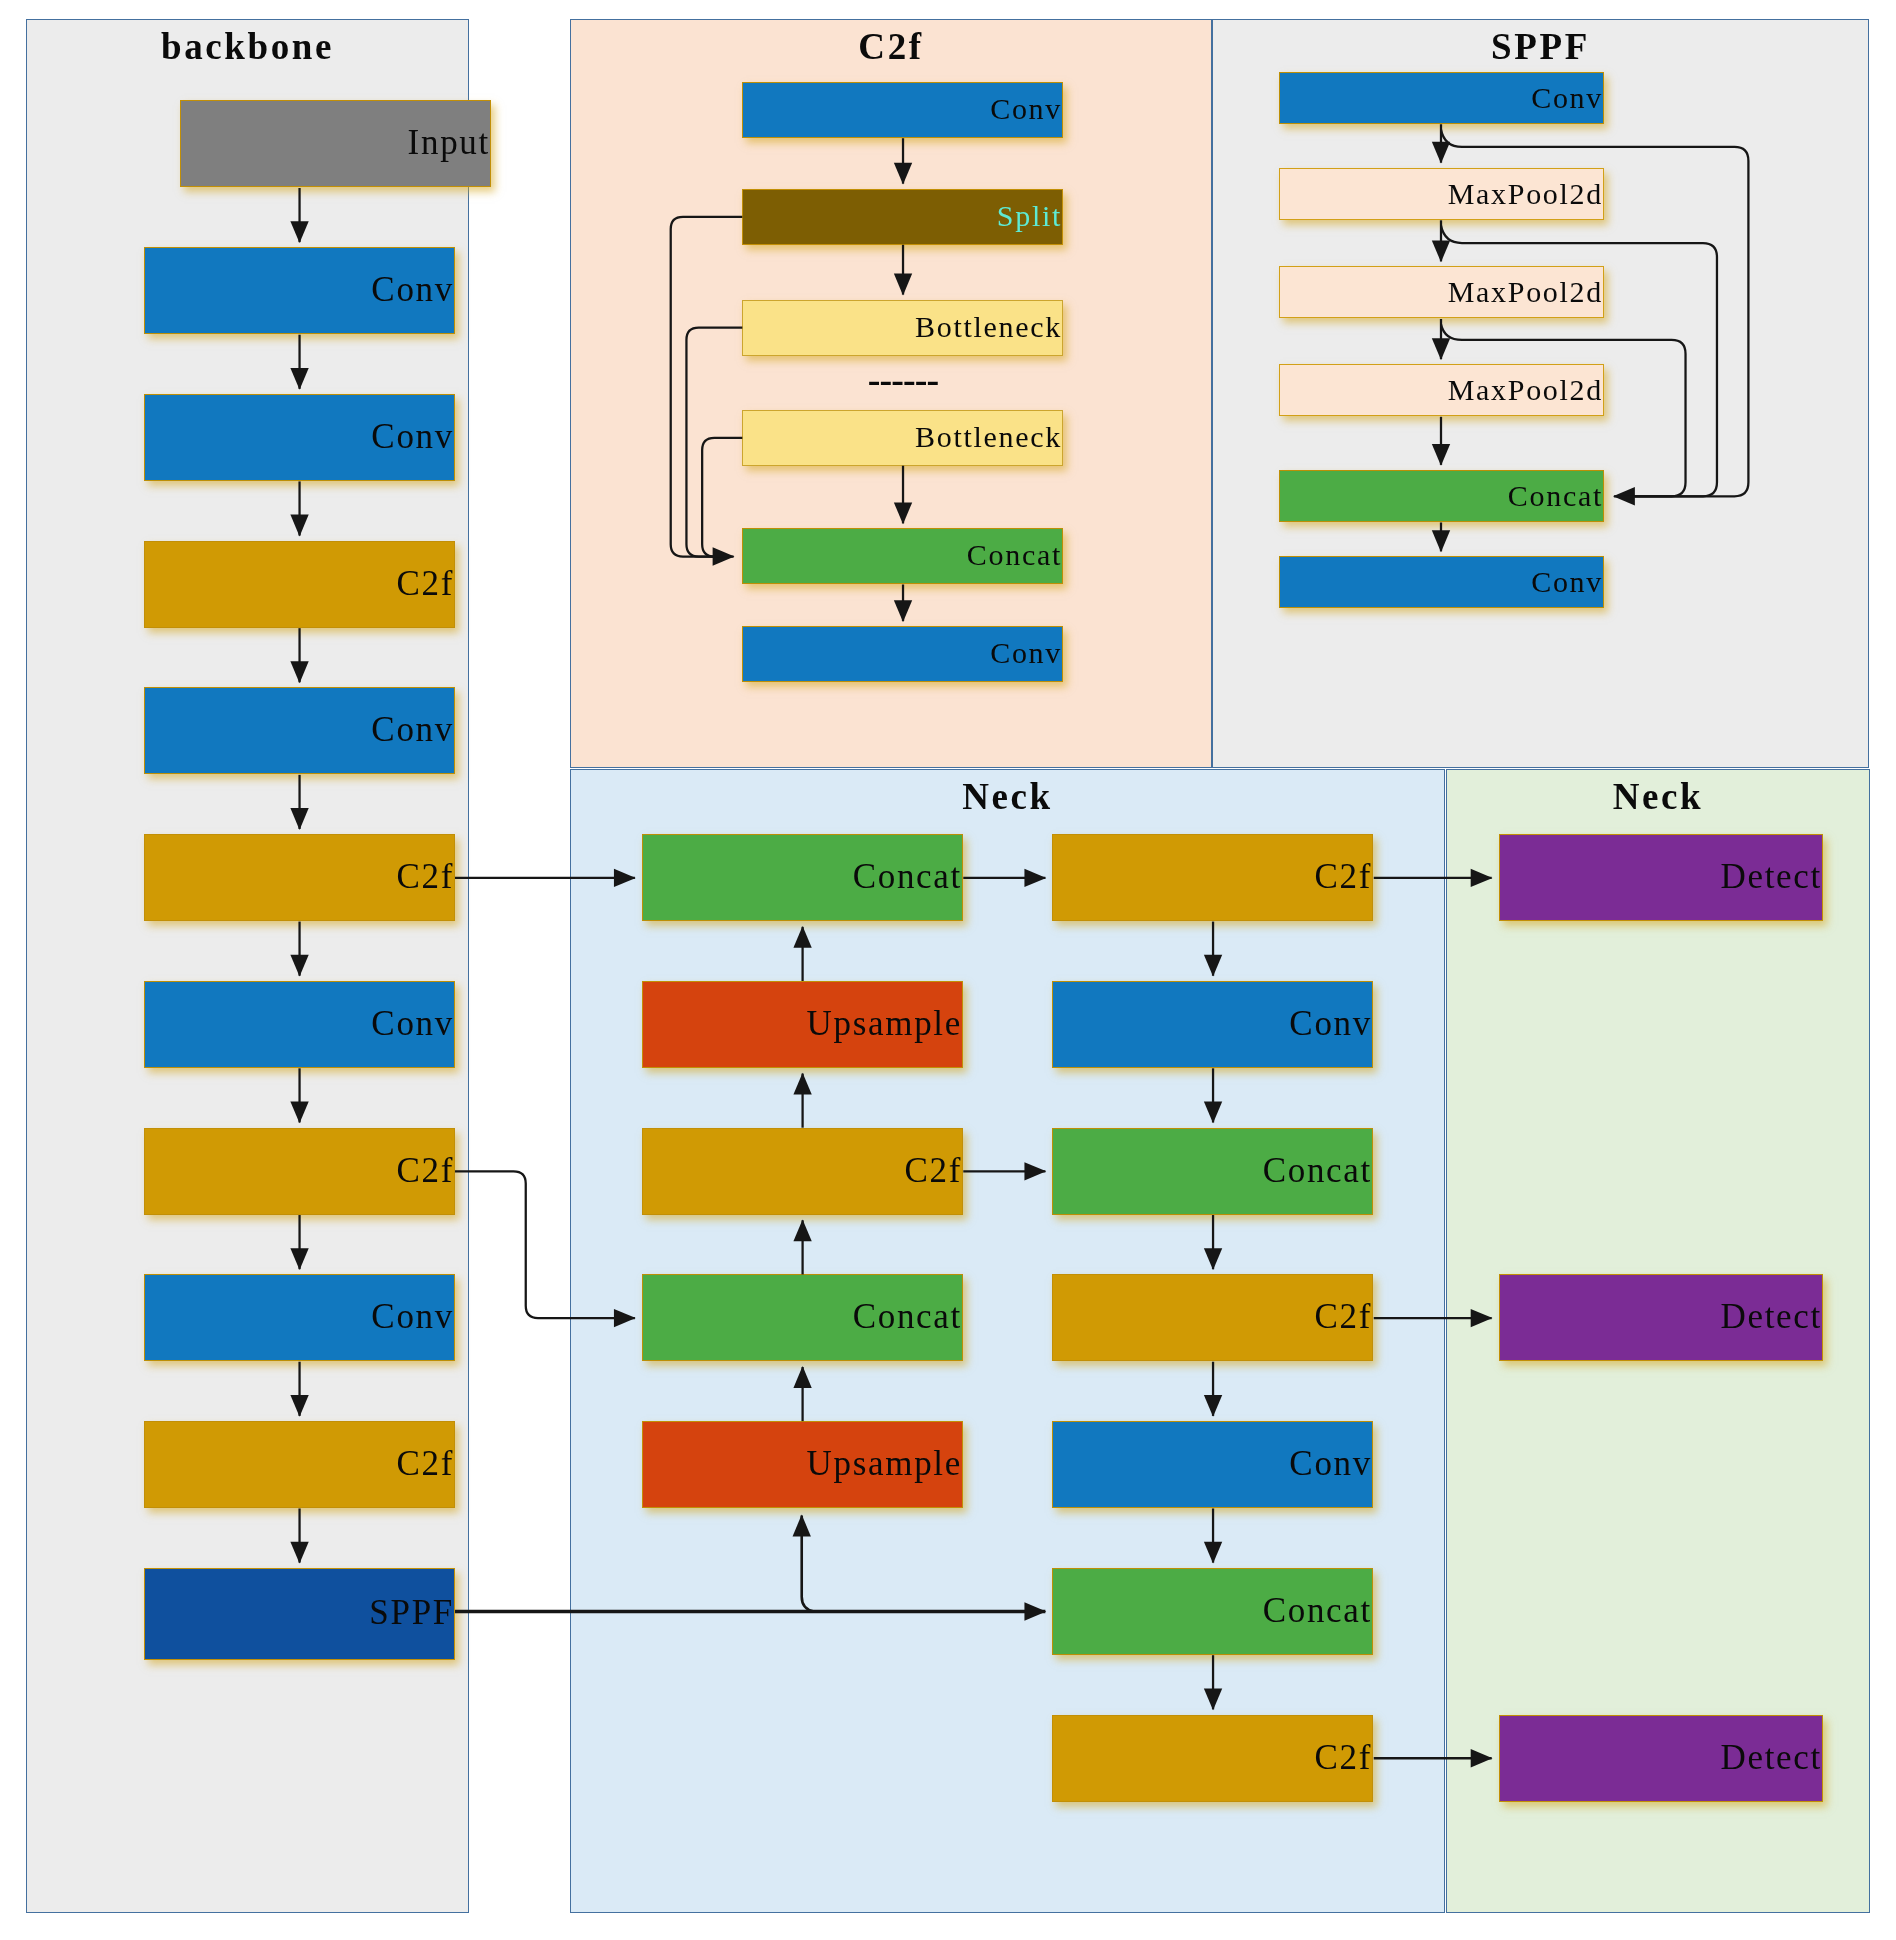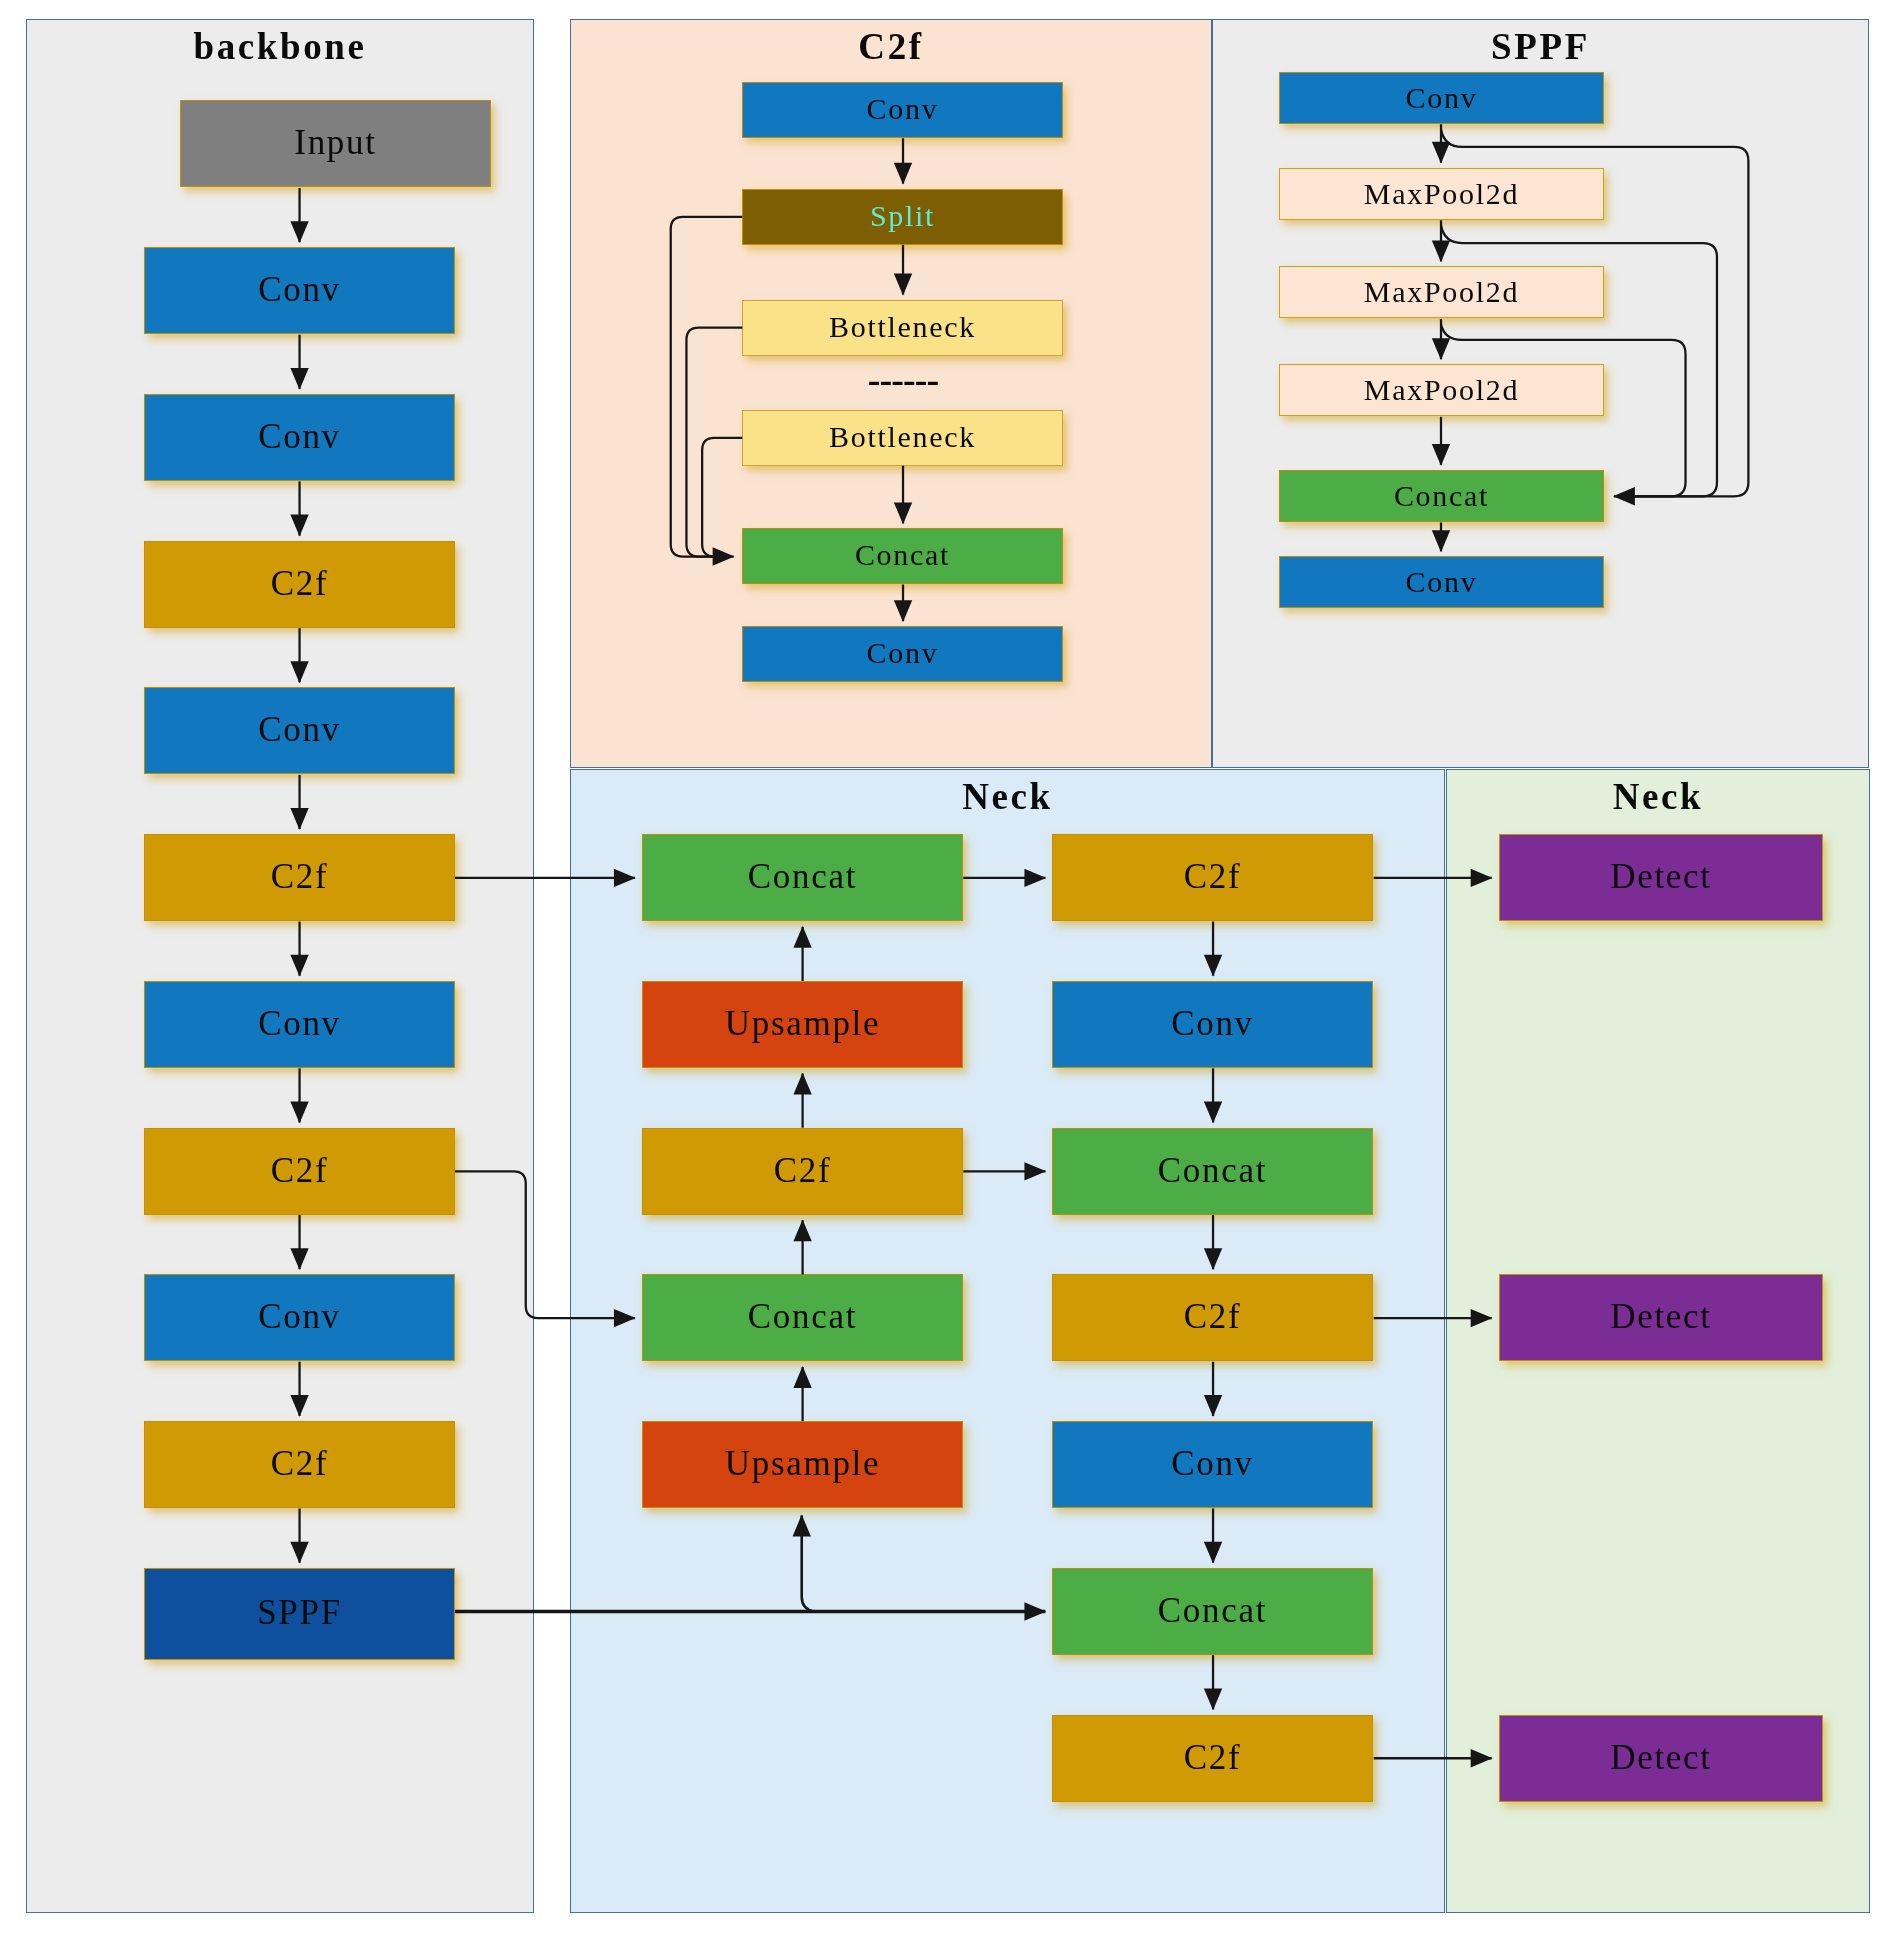--- a/index.html
+++ b/index.html
@@ -22,21 +22,21 @@
     font-size:37px;
     font-weight:bold;
     letter-spacing:2.6px;
     color:#0b0b0b;
   }
   .node{
     position:absolute;
     box-sizing:border-box;
     border:1.7px solid #BD8F06;
     color:#0a0a0a;
-    text-align:center;
+    text-align:right;
     box-shadow:3.5px 5.2px 7.9px rgba(213,167,32,0.55);
     letter-spacing:1.7px;
     white-space:nowrap;
   }
   .node.lg{font-size:35px;}
   .node.sm{font-size:30px;}
   .dots{
     position:absolute;
     left:842px;top:360px;width:122px;
     text-align:center;
@@ -48,21 +48,21 @@
   }
   #edges{
     position:absolute;left:0;top:0;
     pointer-events:none;
   }
 </style>
 </head>
 <body>
 
 <div id="canvas">
-  <div class="panel" style="left: 26px; top: 19px; width: 508px; height: 1894px; background: rgb(236, 236, 236);">
+  <div class="panel" style="left: 26px; top: 19px; width: 443px; height: 1894px; background: rgb(236, 236, 236);">
     <span class="ptitle">backbone</span>
   </div>
   <div class="panel" style="left: 570px; top: 19px; width: 642px; height: 749px; background: rgb(251, 227, 210);">
     <span class="ptitle">C2f</span>
   </div>
   <div class="panel" style="left: 1212px; top: 19px; width: 657px; height: 749px; background: rgb(236, 236, 236);">
     <span class="ptitle">SPPF</span>
   </div>
   <div class="panel" style="left: 570px; top: 769px; width: 875px; height: 1144px; background: rgb(218, 234, 246);">
     <span class="ptitle">Neck</span>

